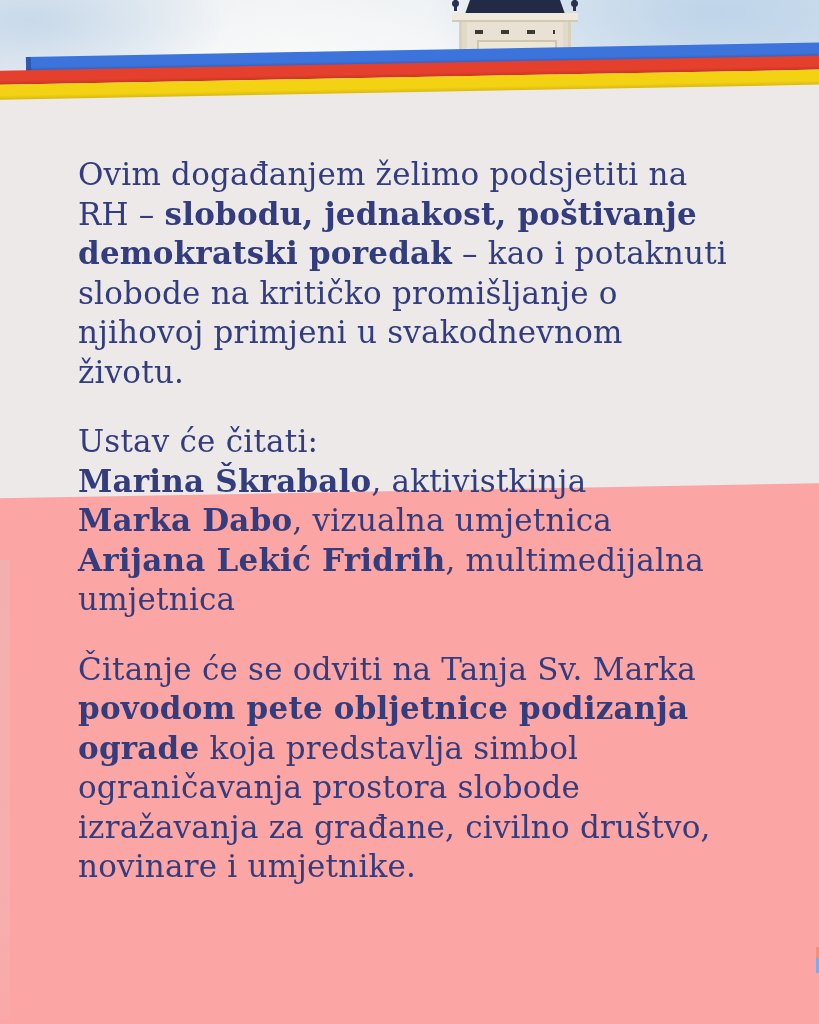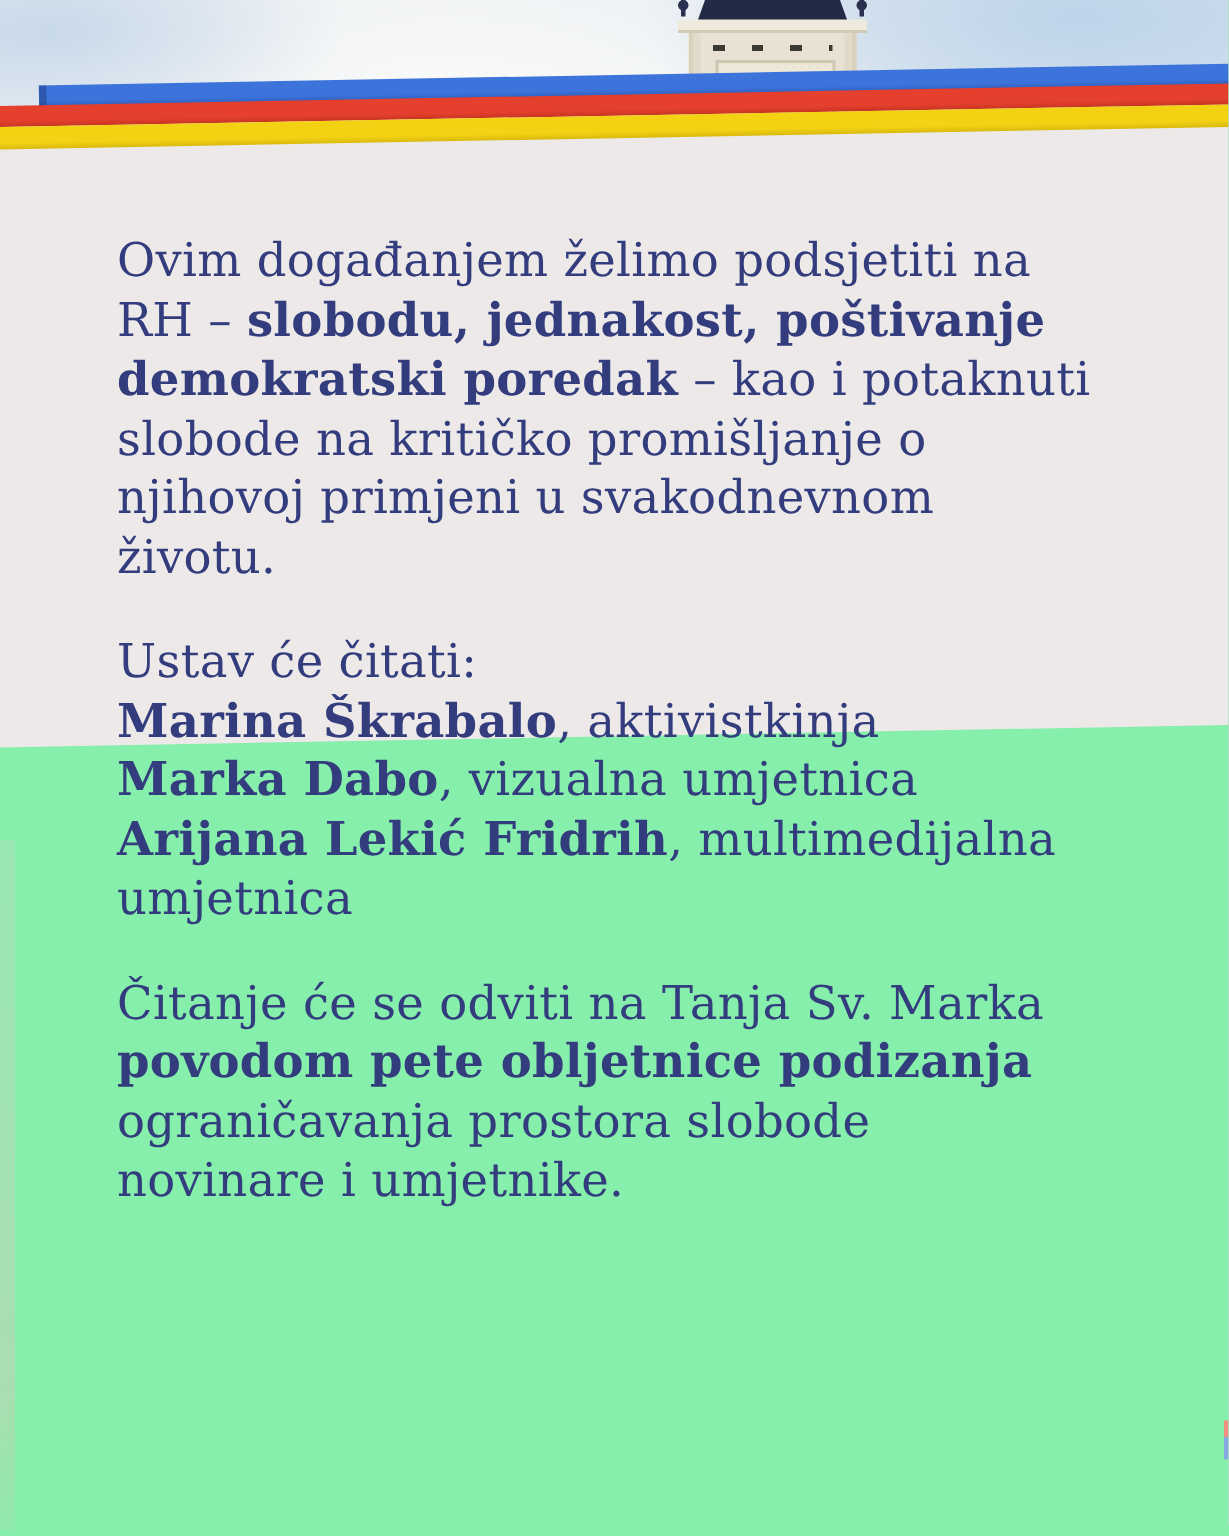--- a/index.html
+++ b/index.html
@@ -80,21 +80,21 @@
     position:absolute; z-index:4; left:78px; top:155px; width:700px;
     font-size:31px; line-height:39.5px; letter-spacing:0.2px;
   }
   .para { margin:0 0 30px 0; }
   .line { white-space:nowrap; }
   .b { font-weight:700;text-align:center; }
 </style>
 </head>
 <body>
 
-<div class="poster" style="background: #86efac;">
+<div class="poster" style="background: #fca5a5;">
 
   <div class="photo-band">
     <div class="tower">
       <div class="finial left"></div>
       <div class="finial right"></div>
       <div class="tower-roof"></div>
       <div class="tower-cornice"></div>
       <div class="tower-body">
         <div class="clock-dashes"></div>
         <div class="clock-panel">
@@ -126,18 +126,20 @@
       <div class="para">
         <div class="line"><span>Ustav će čitati:</span></div>
         <div class="line"><span class="b">Marina Škrabalo</span><span>, aktivistkinja</span></div>
         <div class="line"><span class="b">Marka Dabo</span><span>, vizualna umjetnica</span></div>
         <div class="line"><span class="b">Arijana Lekić Fridrih</span><span>, multimedijalna</span></div>
         <div class="line"><span>umjetnica</span></div>
       </div>
       <div class="para">
         <div class="line"><span>Čitanje će se odviti na Tanja Sv. Marka</span></div>
         <div class="line"><span class="b">povodom pete obljetnice podizanja</span></div>
+        <div class="line"><span class="b">ograde</span><span> koja predstavlja simbol</span></div>
         <div class="line"><span>ograničavanja prostora slobode</span></div>
+        <div class="line"><span>izražavanja za građane, civilno društvo,</span></div>
         <div class="line"><span>novinare i umjetnike.</span></div>
       </div>
     </div>
 
 </div>
 
 </body></html>

